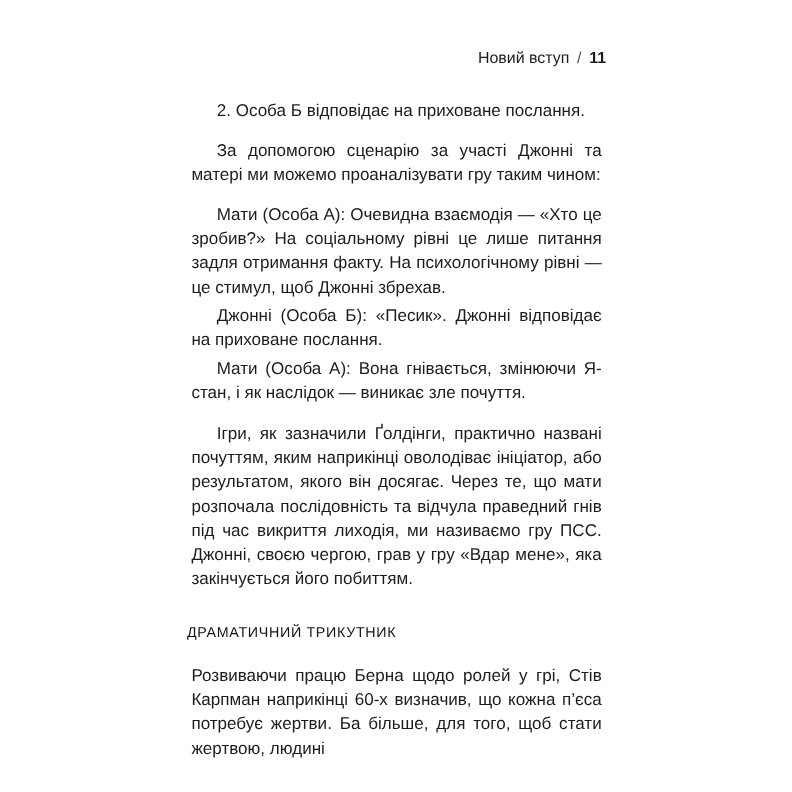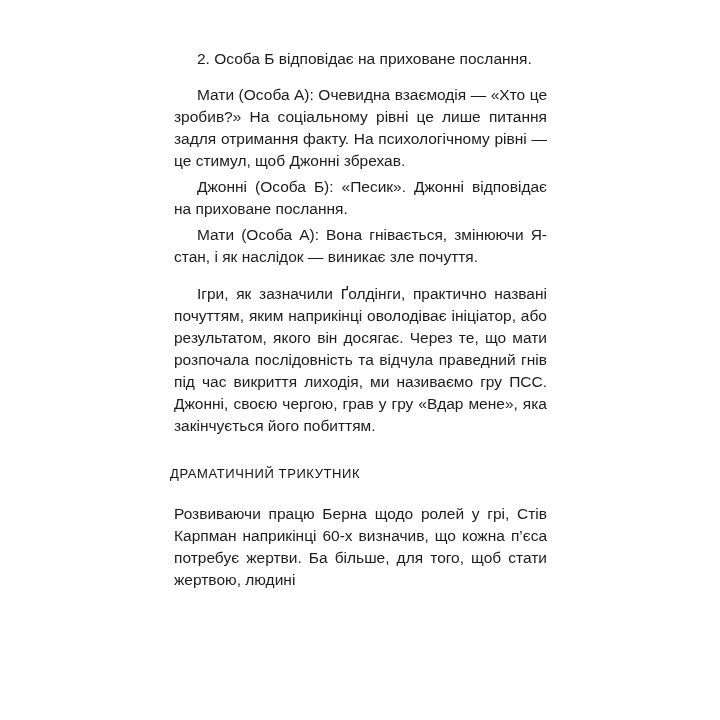--- a/index.html
+++ b/index.html
@@ -55,24 +55,30 @@
     letter-spacing: 0.6px;
     color: #141414;
     text-align: left;
   }
 </style>
 </head>
 <body>
 
 <div class="page">
 
+  <div class="running-header">
+    <span>Новий вступ</span>
+    <span class="sep">/</span>
+    <span class="page-num">11</span>
+  </div>
 
   <div class="text-block">
 
   <p class="para indent"><span>2. Особа Б відповідає на приховане послання.</span></p>
+      <p class="para indent gap-md"><span>За допомогою сценарію за участі Джонні та матері ми можемо проаналізувати гру таким чином:</span></p>
       <p class="para indent gap-sm"><span class="it">Мати (Особа А):</span><span> Очевидна взаємодія — «Хто це зробив?» На соціальному рівні це лише питання задля отримання факту. На психологічному рівні — це стимул, щоб Джонні збрехав.</span></p>
       <p class="para indent"><span class="it">Джонні (Особа Б):</span><span> «Песик». Джонні відповідає на приховане послання.</span></p>
       <p class="para indent"><span class="it">Мати (Особа А):</span><span> Вона гнівається, змінюючи Я-стан, і як наслідок — виникає зле почуття.</span></p>
       <p class="para indent gap-md"><span>Ігри, як зазначили Ґолдінги, практично названі почуттям, яким наприкінці оволодіває ініціатор, або результатом, якого він досягає. Через те, що мати розпочала послідовність та відчула праведний гнів під час викриття лиходія, ми називаємо гру ПСС. Джонні, своєю чергою, грав у гру «Вдар мене», яка закінчується його побиттям.</span></p>
       <h2 class="section-heading"><span>ДРАМАТИЧНИЙ ТРИКУТНИК</span></h2>
       <p class="para"><span>Розвиваючи працю Берна щодо ролей у грі, Стів Карпман наприкінці 60-х визначив, що кожна п’єса потребує жертви. Ба більше, для того, щоб стати жертвою, людині</span></p>
     </div>
 
 </div>
 

